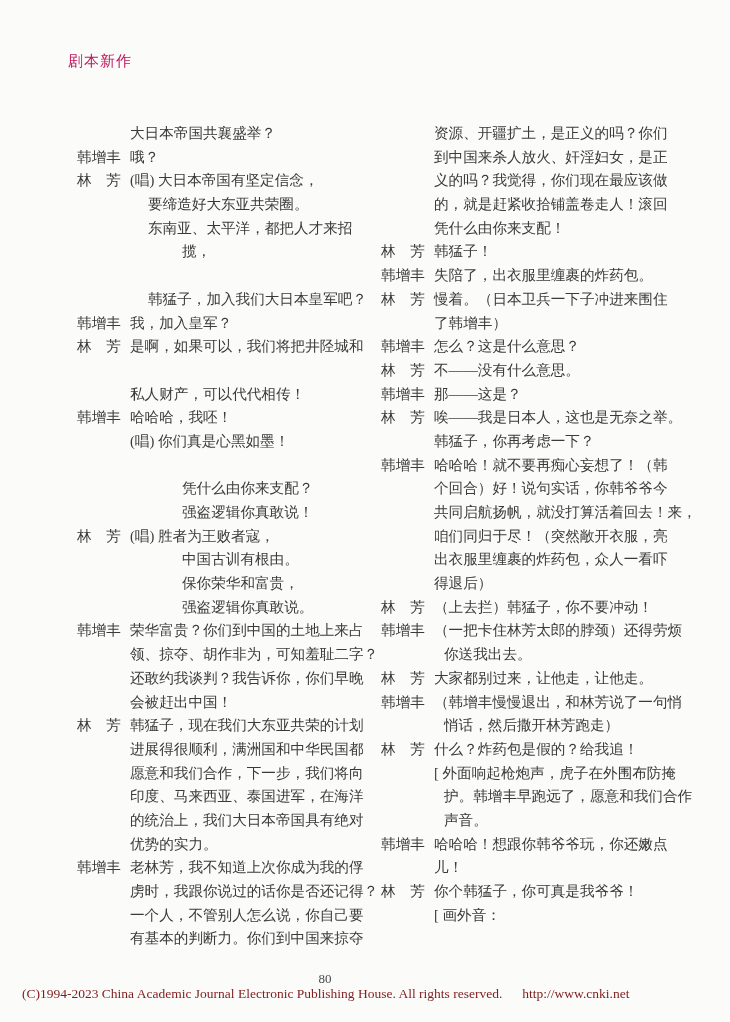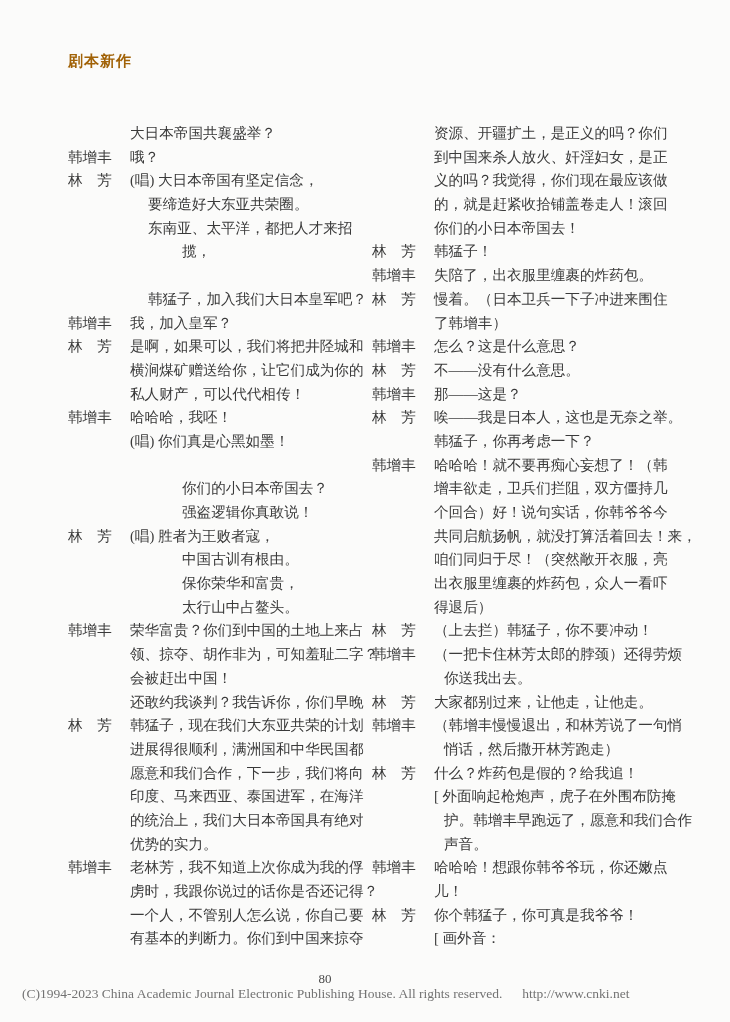--- a/index.html
+++ b/index.html
@@ -7,25 +7,25 @@
     width:730px; height:1022px;
     background:#fbfbfa;
     font-family:"Liberation Serif","DejaVu Serif",serif;
     color:#3a3a3a;
   }
   .page { position:relative; width:730px; height:1022px; overflow:hidden; }
 
   .section-title {
     position:absolute; left:68px; top:52px;
     font-family:"Liberation Sans","DejaVu Sans",sans-serif;
-    font-weight:bold; font-size:15px; color:#a16207;
+    font-weight:normal; font-size:15px; color:#be185d;
     letter-spacing:1px;
   }
 
-  .col { position:absolute; top:122px; }
+  .col { position:absolute; top:122px;text-align:center; }
   .col-left  { left:68px;  width:306px; }
   .col-right { left:372px; width:306px; }
 
   .line {
     display:flex;
     height:23.7px; line-height:23.7px;
     font-size:14.6px;
     white-space:pre;
   }
   .speaker { flex:0 0 62px; width:62px; }
@@ -33,21 +33,21 @@
   .text.i1 { margin-left:18px; }
   .text.i2 { margin-left:52px; }
   .text.i3 { margin-left:10px; }
 
   .page-number {
     position:absolute; top:971px; left:0; width:650px;
     text-align:center; font-size:13px; color:#4a4a4a;
   }
   .copyright {
     position:absolute; top:986px; left:22px;
-    font-size:13.5px; color:#737373; white-space:pre;
+    font-size:13.5px; color:#7f1d1d; white-space:pre;
   }
   .copyright .url { margin-left:20px; }
 </style>
 </head>
 <body>
 
 <div class="page">
 
   <div class="section-title">剧本新作</div>
 
@@ -96,21 +96,20 @@
     <span class="text">我，加入皇军？</span>
   </div>
 
   <div class="line">
     <span class="speaker">林　芳</span>
     <span class="text">是啊，如果可以，我们将把井陉城和</span>
   </div>
 
   <div class="line">
     <span class="speaker"></span>
-    <span class="text">横涧煤矿赠送给你，让它们成为你的</span>
   </div>
 
   <div class="line">
     <span class="speaker"></span>
     <span class="text">私人财产，可以代代相传！</span>
   </div>
 
   <div class="line">
     <span class="speaker">韩增丰</span>
     <span class="text">哈哈哈，我呸！</span>
@@ -120,21 +119,21 @@
     <span class="speaker"></span>
     <span class="text">(唱) 你们真是心黑如墨！</span>
   </div>
 
   <div class="line">
     <span class="speaker"></span>
   </div>
 
   <div class="line">
     <span class="speaker"></span>
-    <span class="text i2">你们的小日本帝国去？</span>
+    <span class="text i2">凭什么由你来支配？</span>
   </div>
 
   <div class="line">
     <span class="speaker"></span>
     <span class="text i2">强盗逻辑你真敢说！</span>
   </div>
 
   <div class="line">
     <span class="speaker">林　芳</span>
     <span class="text">(唱) 胜者为王败者寇，</span>
@@ -145,44 +144,44 @@
     <span class="text i2">中国古训有根由。</span>
   </div>
 
   <div class="line">
     <span class="speaker"></span>
     <span class="text i2">保你荣华和富贵，</span>
   </div>
 
   <div class="line">
     <span class="speaker"></span>
-    <span class="text i2">太行山中占鳌头。</span>
+    <span class="text i2">强盗逻辑你真敢说。</span>
   </div>
 
   <div class="line">
     <span class="speaker">韩增丰</span>
     <span class="text">荣华富贵？你们到中国的土地上来占</span>
   </div>
 
   <div class="line">
     <span class="speaker"></span>
     <span class="text">领、掠夺、胡作非为，可知羞耻二字？</span>
   </div>
 
   <div class="line">
     <span class="speaker"></span>
+    <span class="text">还敢约我谈判？我告诉你，你们早晚</span>
+  </div>
+
+  <div class="line">
+    <span class="speaker"></span>
     <span class="text">会被赶出中国！</span>
   </div>
 
   <div class="line">
-    <span class="speaker"></span>
-    <span class="text">还敢约我谈判？我告诉你，你们早晚</span>
-  </div>
-
-  <div class="line">
     <span class="speaker">林　芳</span>
     <span class="text">韩猛子，现在我们大东亚共荣的计划</span>
   </div>
 
   <div class="line">
     <span class="speaker"></span>
     <span class="text">进展得很顺利，满洲国和中华民国都</span>
   </div>
 
   <div class="line">
@@ -242,21 +241,21 @@
     <span class="text">义的吗？我觉得，你们现在最应该做</span>
   </div>
 
   <div class="line">
     <span class="speaker"></span>
     <span class="text">的，就是赶紧收拾铺盖卷走人！滚回</span>
   </div>
 
   <div class="line">
     <span class="speaker"></span>
-    <span class="text">你们的小日本帝国去！</span>
+    <span class="text">凭什么由你来支配！</span>
   </div>
 
   <div class="line">
     <span class="speaker">林　芳</span>
     <span class="text">韩猛子！</span>
   </div>
 
   <div class="line">
     <span class="speaker">韩增丰</span>
     <span class="text">失陪了，出衣服里缠裹的炸药包。</span>
@@ -295,24 +294,20 @@
   <div class="line">
     <span class="speaker"></span>
     <span class="text">韩猛子，你再考虑一下？</span>
   </div>
 
   <div class="line">
     <span class="speaker">韩增丰</span>
     <span class="text">哈哈哈！就不要再痴心妄想了！（韩</span>
   </div>
 
-  <div class="line">
-    <span class="speaker"></span>
-    <span class="text">增丰欲走，卫兵们拦阻，双方僵持几</span>
-  </div>
 
   <div class="line">
     <span class="speaker"></span>
     <span class="text">个回合）好！说句实话，你韩爷爷今</span>
   </div>
 
   <div class="line">
     <span class="speaker"></span>
     <span class="text">共同启航扬帆，就没打算活着回去！来，</span>
   </div>

